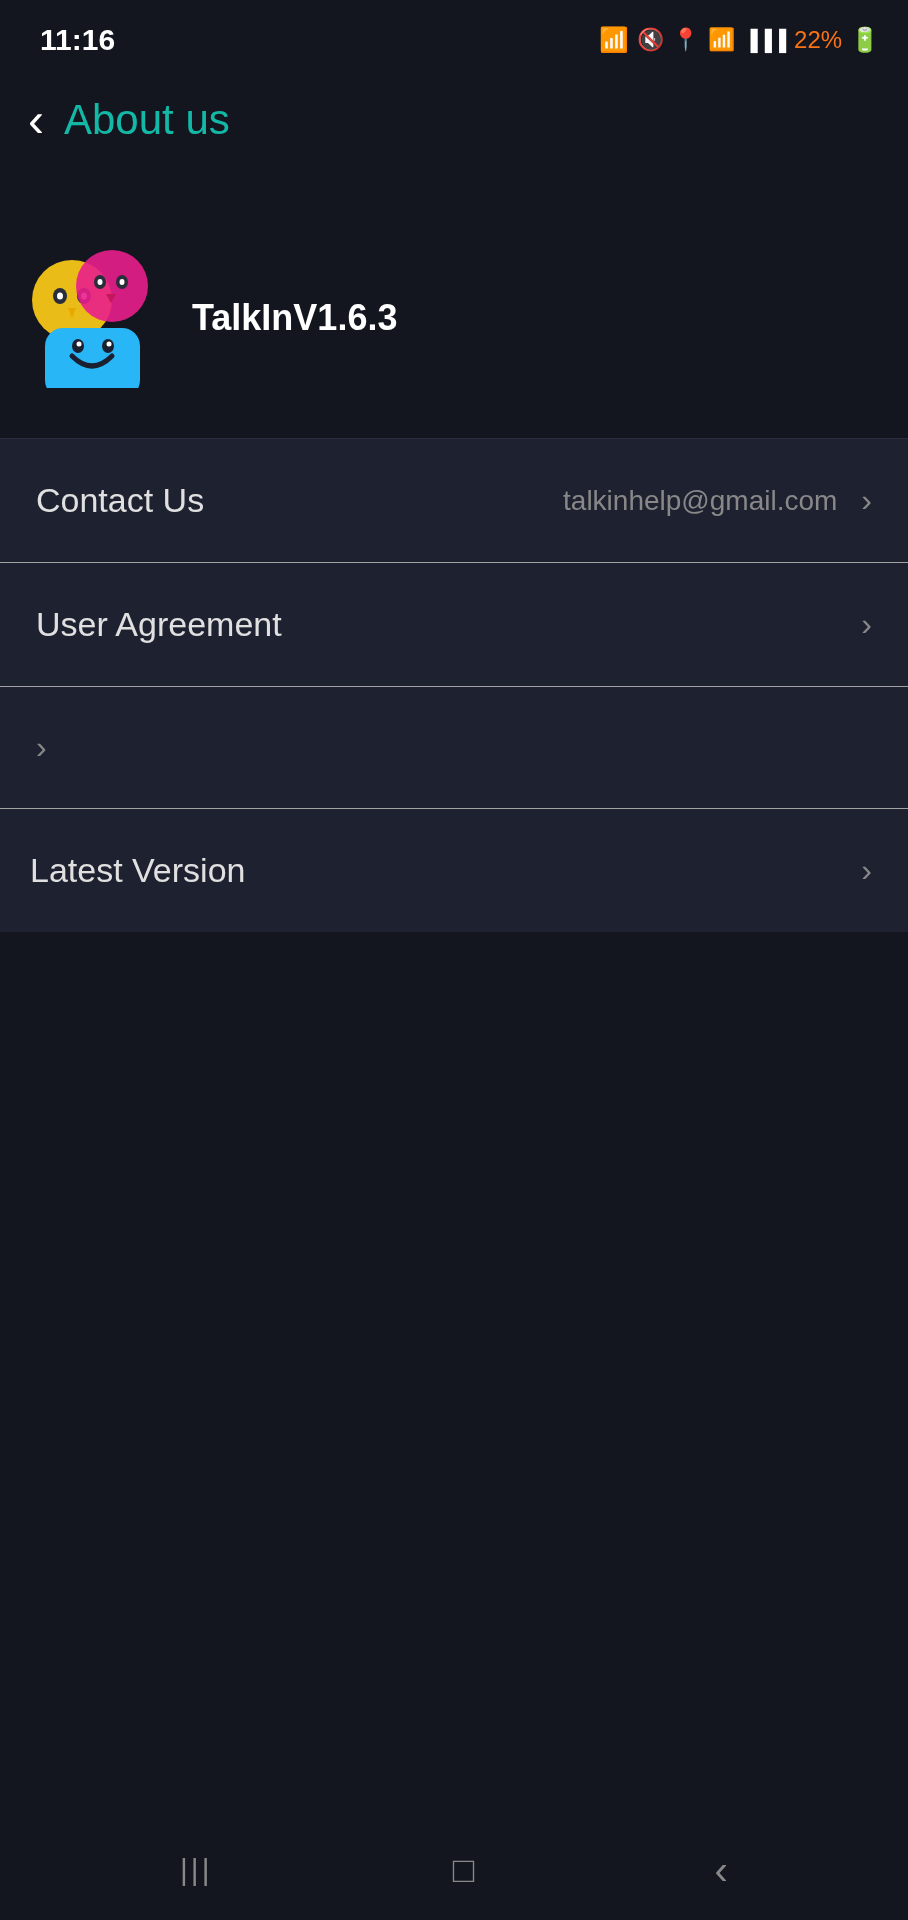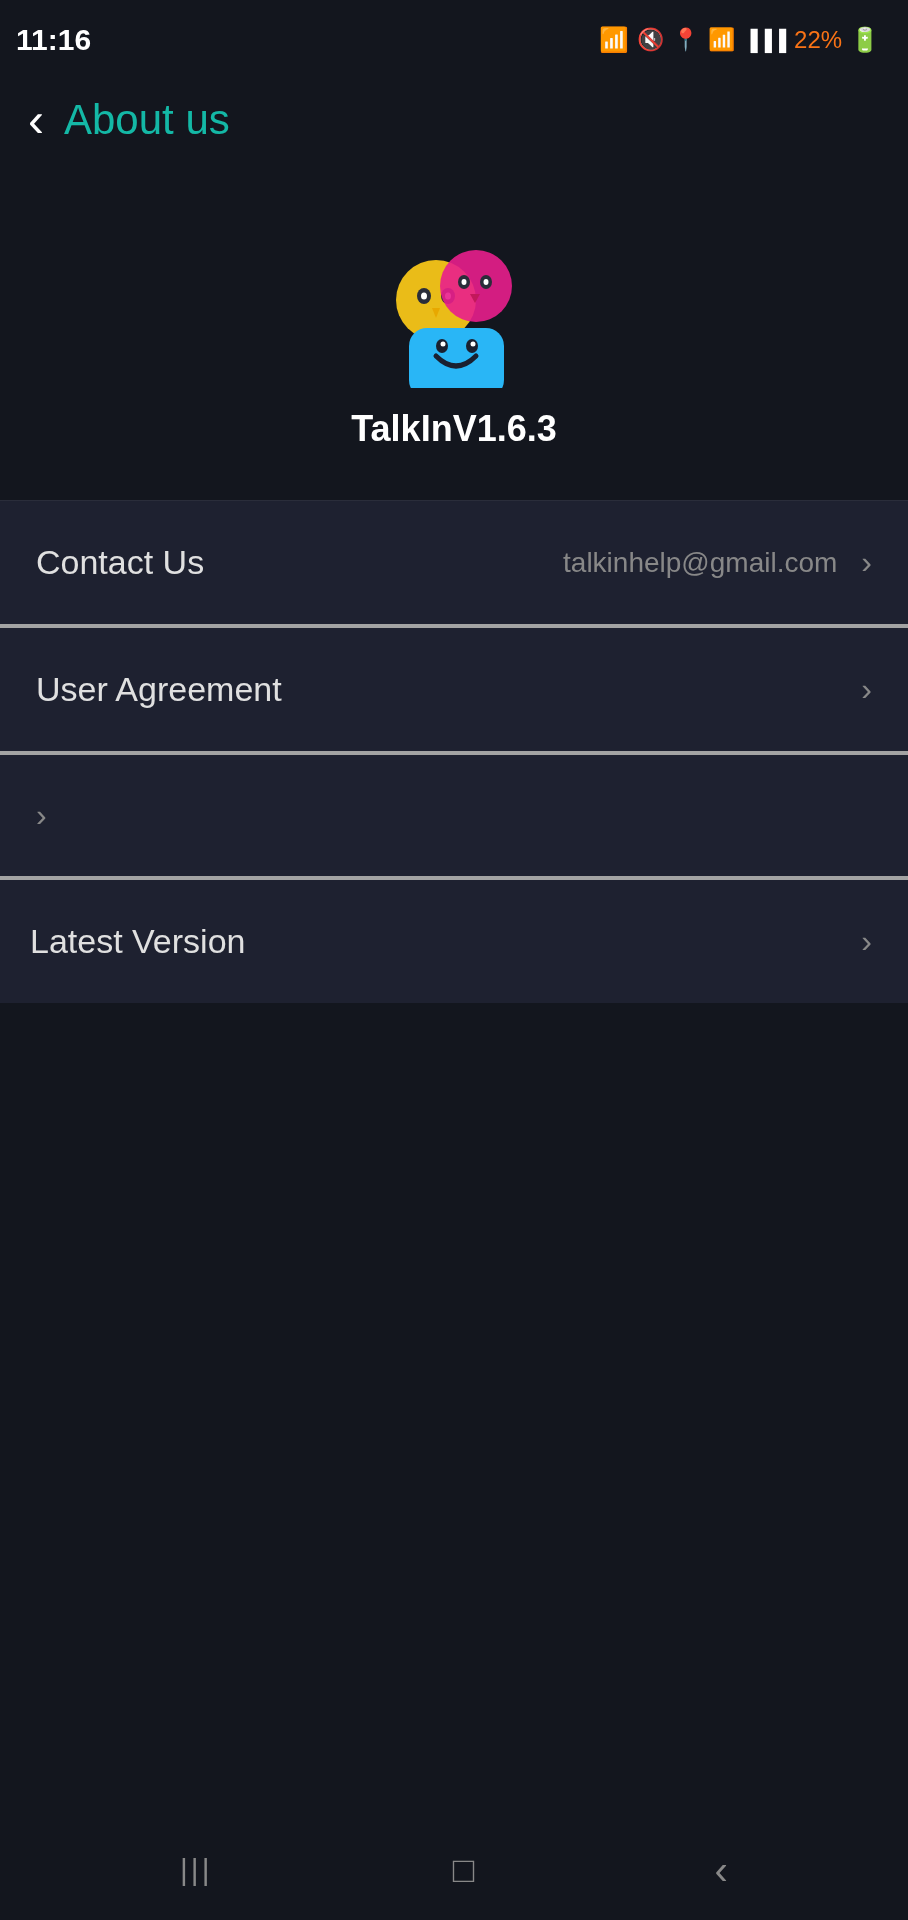--- a/index.html
+++ b/index.html
@@ -16,21 +16,21 @@
       font-family: 'Segoe UI', sans-serif;
       color: #ffffff;
       overflow: hidden;
     }
 
     
     .status-bar {
       display: flex;
       justify-content: space-between;
       align-items: center;
-      padding: 18px 28px 10px 16px;
+      padding: 18px 28px 10px 40px;
       height: 72px;
     }
 
     .status-time {
       font-size: 30px;
       font-weight: 600;
       color: #ffffff;
     }
 
     .status-icons {
@@ -63,44 +63,45 @@
 
     .header-title {
       font-size: 42px;
       font-weight: 400;
       color: #14b8a6;
     }
 
     
     .logo-section {
       display: flex;
-      flex-direction: column;
+      flex-direction: row;
       align-items: center;
       padding: 60px 0 50px 0;
+      gap: 12px;
     }
 
     .app-name {
       margin-top: 20px;
       font-size: 36px;
       font-weight: 700;
       color: #ffffff;
     }
 
     
     .menu-list {
       background-color: #1e2130;
       border-top: 1px solid #2a2d3a;
     }
 
     .menu-item {
       display: flex;
       align-items: center;
       justify-content: space-between;
       padding: 42px 36px;
-      border-bottom: 4px solid #a3a3a3;
+      border-bottom: 1px solid #a3a3a3;
       cursor: pointer;
     }
 
     .menu-item:last-child {
       border-bottom: none;
       padding-left: 30px;
     }
 
     .menu-item-left {
       font-size: 34px;

